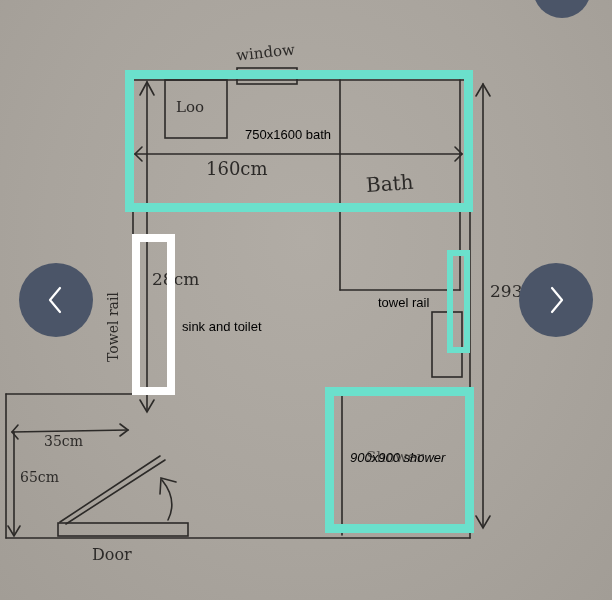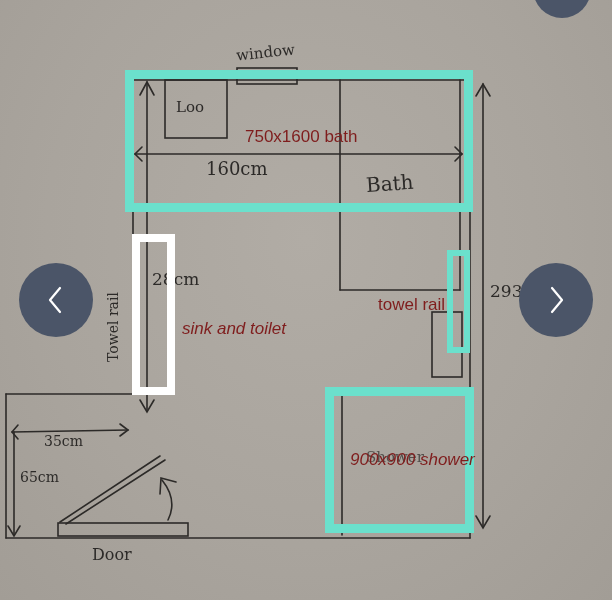--- a/index.html
+++ b/index.html
@@ -18,21 +18,21 @@
       font-family: "DejaVu Serif", serif;
       fill: #2c2a28;
     }
     .anno-box {
       position: absolute; box-sizing: border-box;
     }
     .anno-teal { border: 9px solid #6be0cc; }
     .anno-white { border: 8px solid #ffffff; }
     .anno-teal-thin { border: 6px solid #6be0cc; }
     .anno-label {
-      position: absolute; color: #7f1d1d; font-size: 17px; white-space: nowrap;
+      position: absolute; color: #000000; font-size: 13px; white-space: nowrap;
       font-family: "Liberation Sans", sans-serif;
     }
     .nav-btn {
       position: absolute; width: 74px; height: 74px; border-radius: 50%;
       background: #4b5568; cursor: pointer;
       display: flex; align-items: center; justify-content: center;
     }
     .nav-btn svg { display: block; }
     .top-circle {
       position: absolute; left: 533px; top: -40px; width: 58px; height: 58px;
@@ -102,21 +102,21 @@
     <text class="sketch-text" x="44" y="446" font-size="14" stroke="none">35cm</text>
     <text class="sketch-text" x="20" y="482" font-size="14" stroke="none">65cm</text>
     <text class="sketch-text" x="366" y="462" font-size="15" stroke="none" opacity="0.7">Shower</text>
     <text class="sketch-text" x="92" y="560" font-size="16" stroke="none">Door</text>
   </svg>
 
   <div class="anno-box anno-teal" style="left:125px; top:70px; width:348px; height:142px;"></div>
   <div class="anno-label" style="left:245px; top:127px;">750x1600 bath</div>
 
   <div class="anno-box anno-white" style="left:132px; top:234px; width:43px; height:161px;"></div>
-  <div class="anno-label" style="left:182px; top:319px;font-style:italic;">sink and toilet</div>
+  <div class="anno-label" style="left:182px; top:319px;">sink and toilet</div>
 
   <div class="anno-box anno-teal-thin" style="left:447px; top:250px; width:23px; height:103px;"></div>
   <div class="anno-label" style="left:378px; top:295px;">towel rail</div>
 
   <div class="anno-box anno-teal" style="left:325px; top:387px; width:149px; height:146px;"></div>
   <div class="anno-label" style="left:350px; top:450px;font-style:italic;">900x900 shower</div>
 
   <div class="top-circle"></div>
 
   <div class="nav-btn" style="left:19px; top:263px;">

